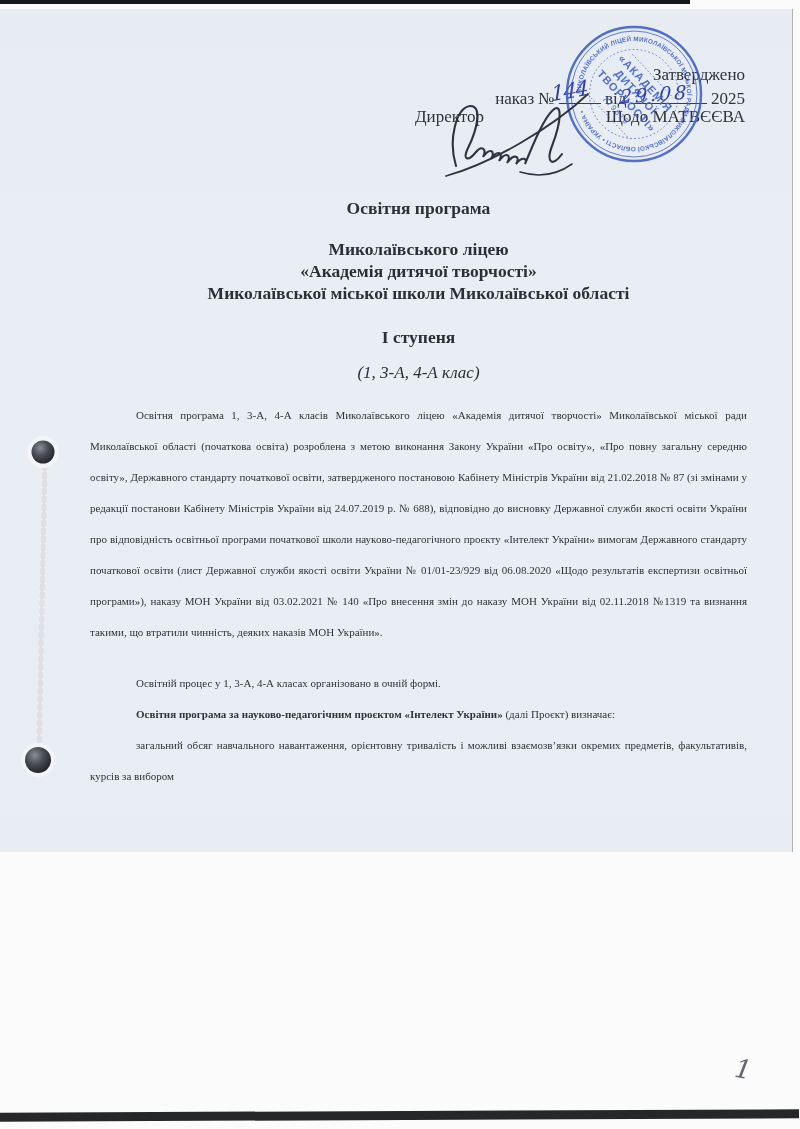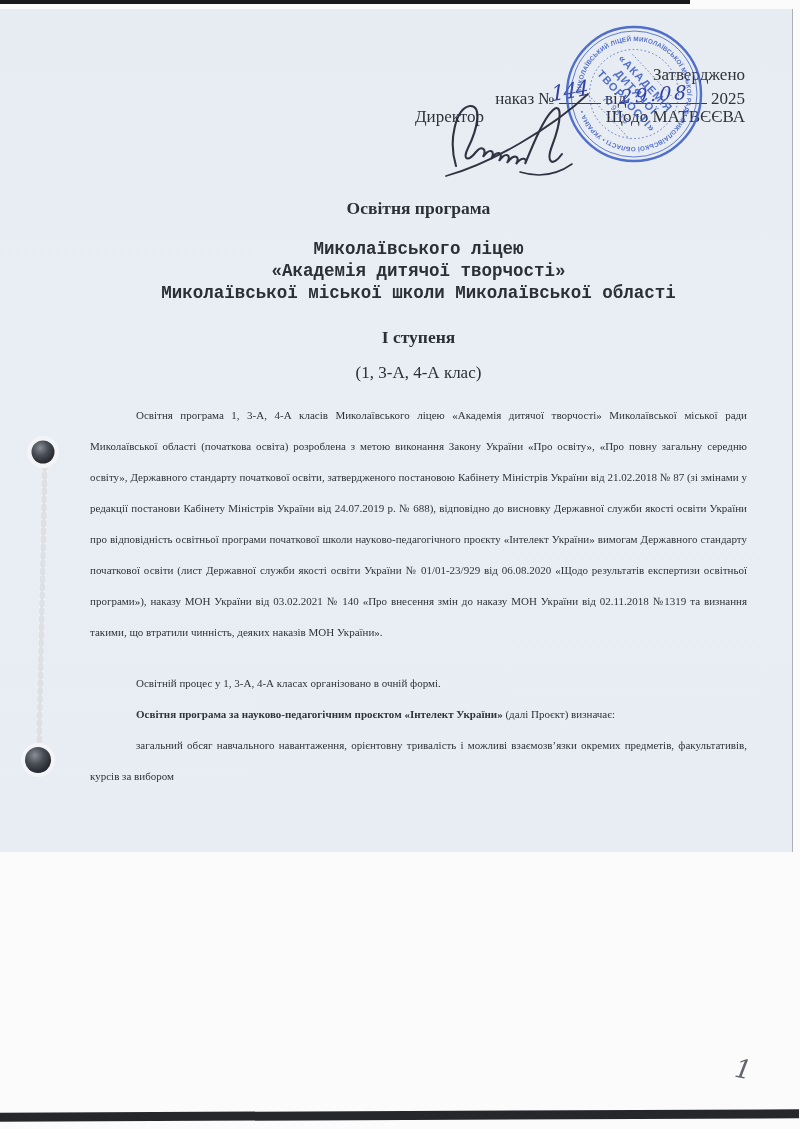--- a/index.html
+++ b/index.html
@@ -42,23 +42,23 @@
     font-style:italic;font-family:"DejaVu Serif",serif;
   }
   .hand-num{left:551px;top:70px;font-size:21px;transform:rotate(-10deg) skewX(-8deg);letter-spacing:-1px;}
   .hand-date{left:620px;top:74px;font-size:19px;transform:rotate(-4deg) skewX(-6deg);letter-spacing:3px;}
   
   .title-block{
     position:absolute;left:90px;top:188px;width:657px;text-align:center;
     color:#2c2f36;font-weight:bold;font-size:17.5px;line-height:22px;
   }
   .title-main{margin:0 0 19px 0;}
-  .title-org p{margin:0;font-family:Liberation Mono, monospace;}
+  .title-org p{margin:0;}
   .title-stage{margin:22px 0 0 0;}
-  .title-classes{margin:14px 0 0 0;font-weight:normal;font-size:17px;}
+  .title-classes{margin:14px 0 0 0;font-weight:normal;font-style:italic;font-size:17px;}
   
   .body-text{
     position:absolute;left:90px;top:391px;width:657px;
     color:#30333a;font-size:11px;line-height:31px;text-align:justify;
   }
   .body-text p{margin:0;text-indent:46px;}
   .body-text p.sp{margin-top:20px;}
   .bold{font-weight:bold;}
   
   .page-num{

